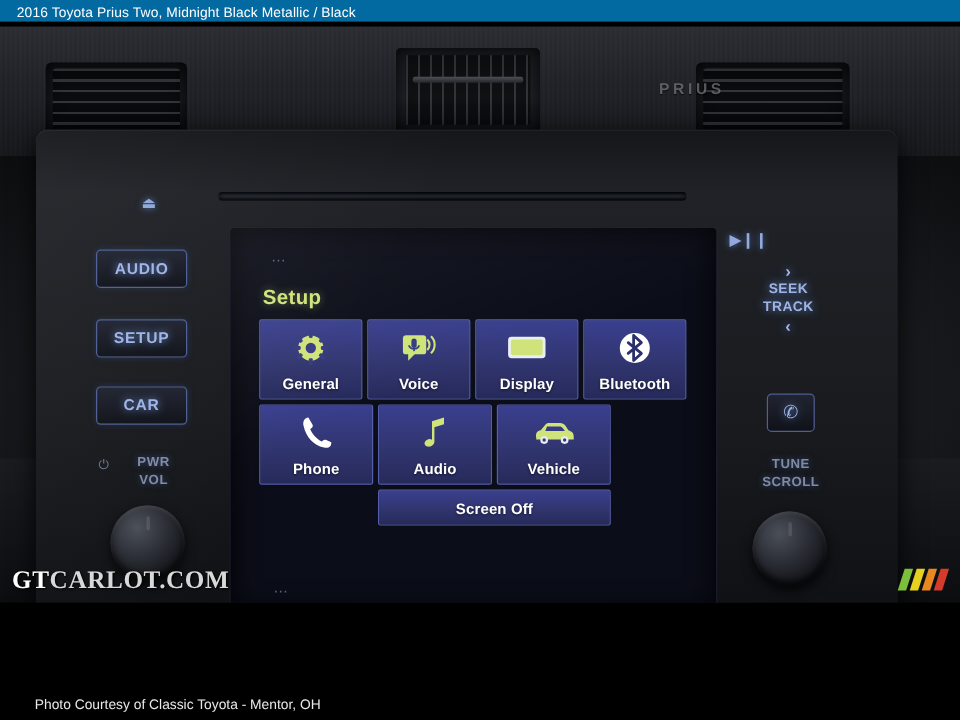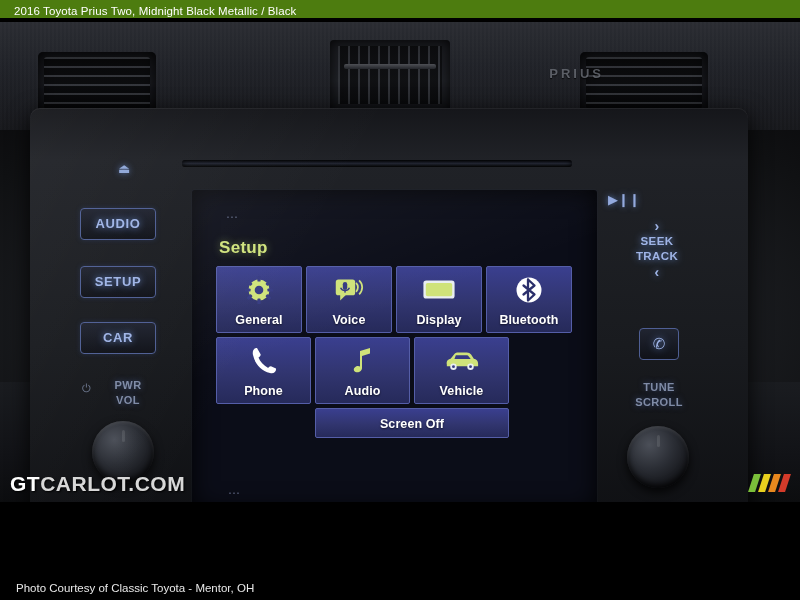--- a/index.html
+++ b/index.html
@@ -18,41 +18,41 @@
     width: 800px;
     height: 600px;
     background: #000;
   }
 
   
   .top-bar {
     position: absolute;
     left: 0; top: 0;
     width: 800px; height: 18px;
-    background: #4d7c0f;
+    background: #0369a1;
     color: #ffffff;
     font-size: 11.5px;
     line-height: 22px;
     padding-left: 14px;
     box-sizing: border-box;
     white-space: nowrap;
     letter-spacing: 0.1px;
   }
   .top-bar .sep { color: #ffffff; }
 
   
   .bottom-bar {
     position: absolute;
     left: 0; bottom: 0;
     width: 800px; height: 24px;
     background: #000;
     color: #e8e8e8;
     font-size: 11.5px;
     line-height: 24px;
-    padding-left: 16px;
+    padding-left: 29px;
     box-sizing: border-box;
     white-space: nowrap;
   }
 
   
   .photo {
     position: absolute;
     left: 0; top: 22px;
     width: 800px; height: 480px;
     overflow: hidden;
@@ -376,21 +376,21 @@
     letter-spacing: 2px;
   }
 
   
   .watermark {
     position: absolute;
     left: 10px; bottom: 6px;
     font-size: 21px;
     font-weight: bold;
     letter-spacing: 0.5px;
-    font-family: Liberation Sans, sans-serif;
+    font-family: Liberation Serif, serif;
     z-index: 20;
   }
   .watermark .gt { color: #ffffff; text-shadow: 1px 1px 2px #000; }
   .watermark .rest { color: #d8d8d8; text-shadow: 1px 1px 2px #000; }
   .wm-bars {
     position: absolute;
     right: 12px; bottom: 10px;
     display: flex;
     gap: 3px;
     z-index: 20;

